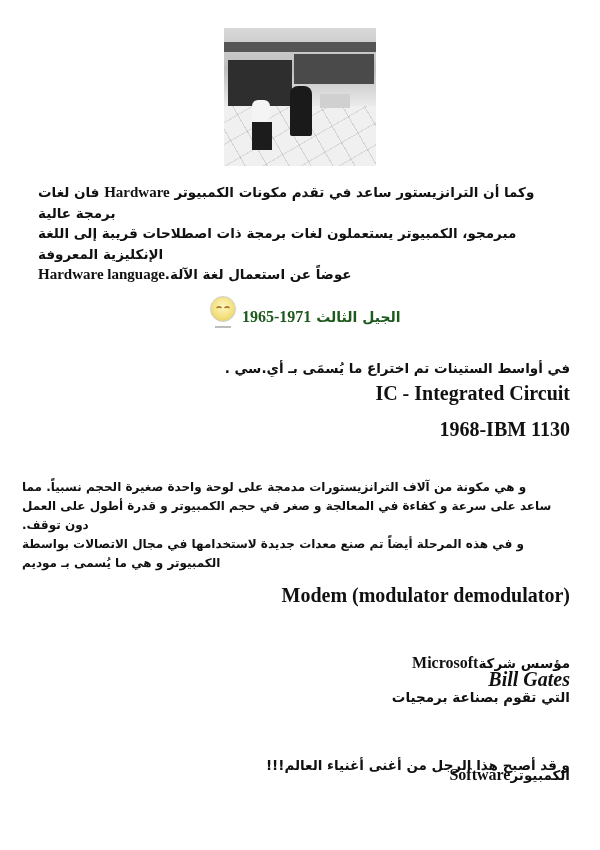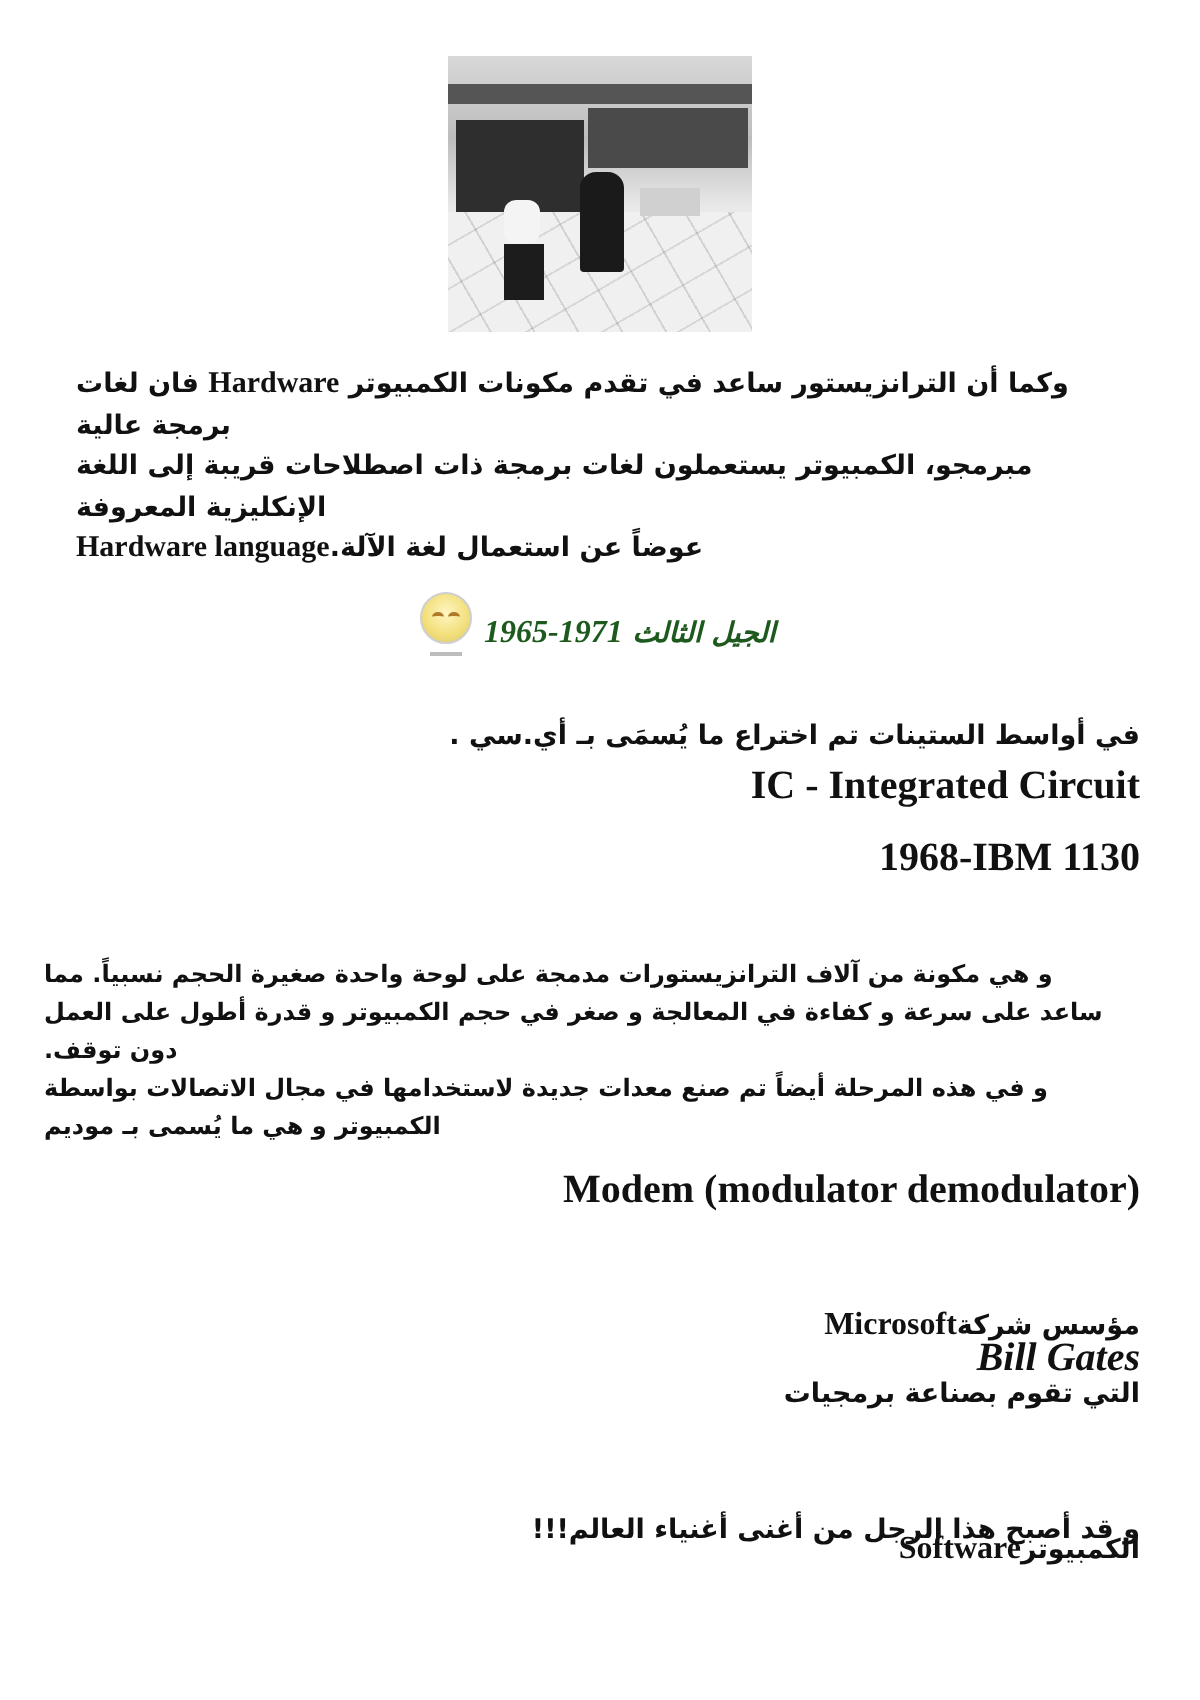--- a/index.html
+++ b/index.html
@@ -40,21 +40,21 @@
       content: ""; position: absolute; top: 9px; width: 6px; height: 3px;
       border-top: 2px solid #b07a2a; border-radius: 50% 50% 0 0;
     }
     .smiley::before { left: 5px; }
     .smiley::after { right: 5px; }
     .smiley-shadow {
       position: absolute; left: 5px; top: 30px; width: 16px; height: 2px; background: #bdbdbd;
     }
     .heading-text {
       position: absolute; left: 32px; top: 12px; white-space: nowrap;
-      color: #1e5a1e; font-weight: bold; font-size: 14px; direction: rtl; font-style: italic;
+      color: #1e5a1e; font-weight: bold; font-size: 14px; direction: rtl;
     }
     .heading-text .num { font-family: "Liberation Serif", serif; font-size: 16px; }
     .line {
       position: absolute; right: 30px; white-space: nowrap; direction: rtl; text-align: right;
       font-weight: bold; font-size: 13.5px;
     }
     .en-line {
       position: absolute; right: 30px; white-space: nowrap;
       font-family: "Liberation Serif", serif; font-weight: bold; font-size: 20px;
     }

